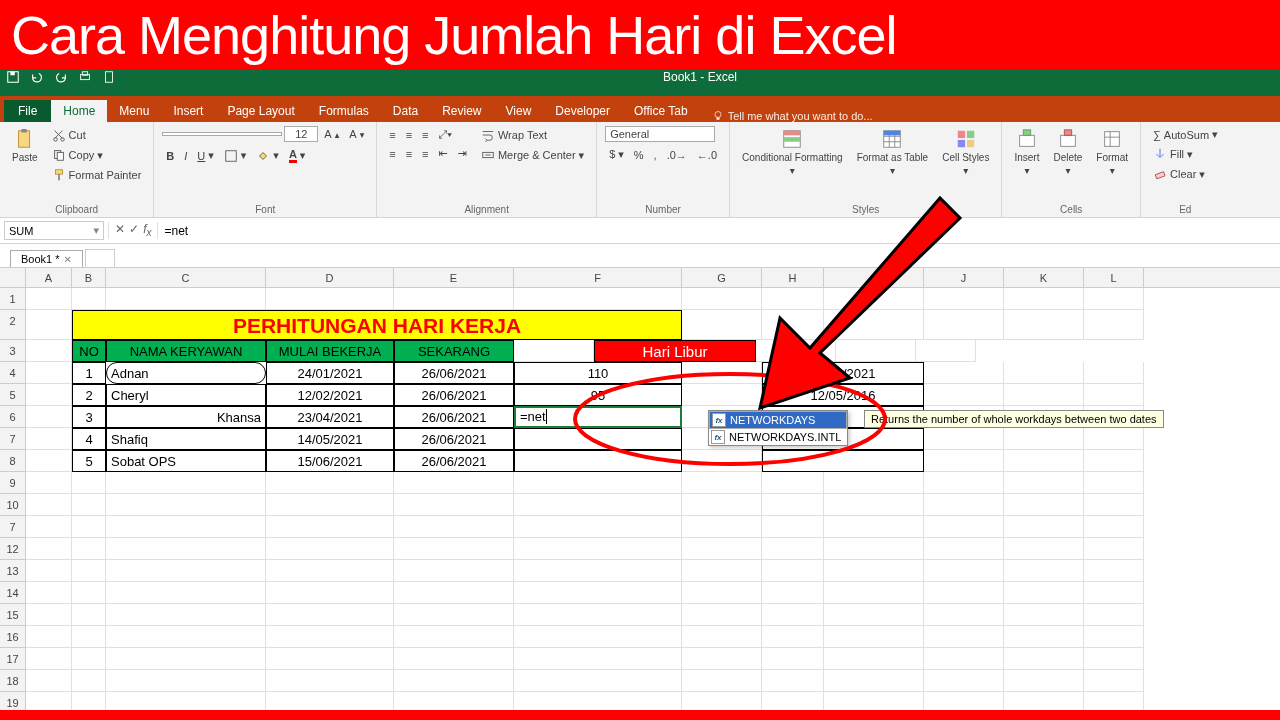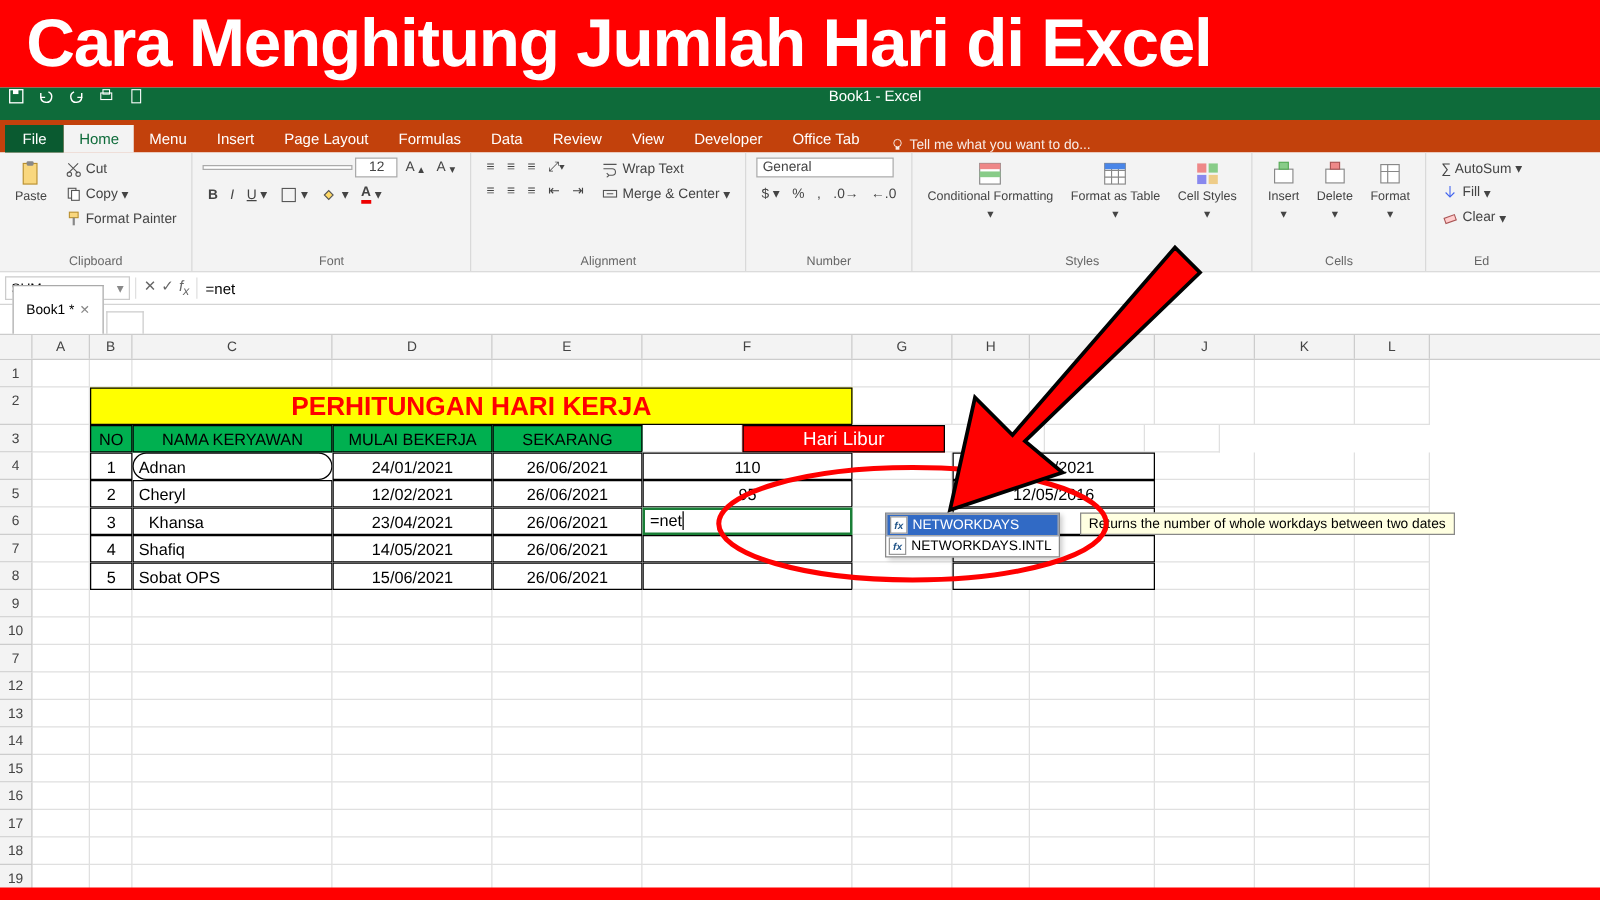--- a/index.html
+++ b/index.html
@@ -1,19 +1,19 @@
 <!DOCTYPE html>
 <html><head>
 <meta charset="utf-8">
 <style>
 * { margin: 0; padding: 0; box-sizing: border-box; font-family: "Segoe UI", Arial, sans-serif; }
 body { background: #fff; width: 1280px; height: 720px; overflow: hidden; position: relative; }
 
 
-.banner { background: #ff0000; color: #fff; font-size: 54px; font-weight: bold; padding: 4px 21px; font-family: Arial, sans-serif; letter-spacing: -1px; }
+.banner { background: #ff0000; color: #fff; font-size: 54px; font-weight: normal; padding: 4px 11px; font-family: Arial, sans-serif; letter-spacing: -1px; }
 
 
 .qat { background: #0e6b3a; height: 26px; display: flex; align-items: flex-start; padding: 0 6px; gap: 10px; color: #fff; font-size: 11px; }
 .qat .icon { width: 14px; height: 14px; display: inline-flex; align-items: center; justify-content: center; }
 .qat .title { flex: 1; text-align: center; font-size: 12px; color: #fff; }
 
 
 .tabs { background: #c2410c; height: 26px; display: flex; align-items: flex-end; padding: 0 4px; color: #fff; font-size: 12px; }
 .tabs .tab { padding: 4px 12px; cursor: pointer; }
 .tabs .tab.active { background: #f3f3f3; color: #0e6b3a; }
@@ -34,21 +34,21 @@
 .sm-ic { width: 14px; height: 14px; display: inline-block; }
 
 
 .fbar { display: flex; align-items: center; border-bottom: 1px solid #d4d4d4; background: #fff; height: 26px; font-size: 12px; }
 .namebox { width: 100px; border: 1px solid #ccc; margin: 2px 4px; padding: 2px 4px; font-size: 11px; display: flex; justify-content: space-between; align-items: center; }
 .fbar .fctrl { display: flex; gap: 4px; padding: 0 6px; border-left: 1px solid #e0e0e0; border-right: 1px solid #e0e0e0; color: #666; }
 .fbar .formula { flex: 1; padding: 2px 6px; font-size: 12px; }
 
 
 .sheettab-row { height: 24px; border-bottom: 1px solid #ccc; display: flex; align-items: flex-end; padding-left: 10px; font-size: 11px; }
-.sheettab { border: 1px solid #aaa; border-bottom: none; padding: 13px 10px; background: #fff; display: flex; gap: 4px; align-items: center; }
+.sheettab { border: 1px solid #aaa; border-bottom: none; padding: 2px 10px; background: #fff; display: flex; gap: 4px; align-items: center; }
 .sheettab .x { color: #888; font-size: 10px; }
 
 
 .grid { position: relative; }
 .colheads { display: flex; background: #f3f3f3; border-bottom: 1px solid #ccc; height: 20px; font-size: 11px; }
 .corner { width: 26px; border-right: 1px solid #ccc; background: #f3f3f3; }
 .ch { border-right: 1px solid #ccc; text-align: center; line-height: 20px; color: #444; }
 .rowhead { width: 26px; background: #f3f3f3; border-right: 1px solid #ccc; border-bottom: 1px solid #ccc; text-align: center; font-size: 11px; color: #444; line-height: 22px; }
 .rows { }
 .row { display: flex; height: 22px; }
@@ -407,21 +407,21 @@
         <div class="cell cG"></div>
         <div class="cell tbl-cell c" style="width: 162px;">12/05/2016</div>
         <div class="cell cJ"></div>
         <div class="cell cK"></div>
         <div class="cell cL"></div>
       </div>
       <div class="row">
         <div class="rowhead">6</div>
         <div class="cell cA"></div>
         <div class="cell cB tbl-cell c">3</div>
-        <div class="cell cC tbl-cell" style="text-align: left; padding-left: 12px;">Khansa</div>
+        <div class="cell cC tbl-cell" style="text-align: right; padding-left: 12px;">Khansa</div>
         <div class="cell cD tbl-cell c">23/04/2021</div>
         <div class="cell cE tbl-cell c">26/06/2021</div>
         <div class="cell cF tbl-cell editing" style="text-align: left; padding-left: 4px;">=net<span style="border-right:1px solid #000;animation:none"></span></div>
         <div class="cell cG"></div>
         <div class="cell tbl-cell c" style="width: 162px;"></div>
         <div class="cell cJ"></div>
         <div class="cell cK"></div>
         <div class="cell cL"></div>
       </div>
       <div class="row">

